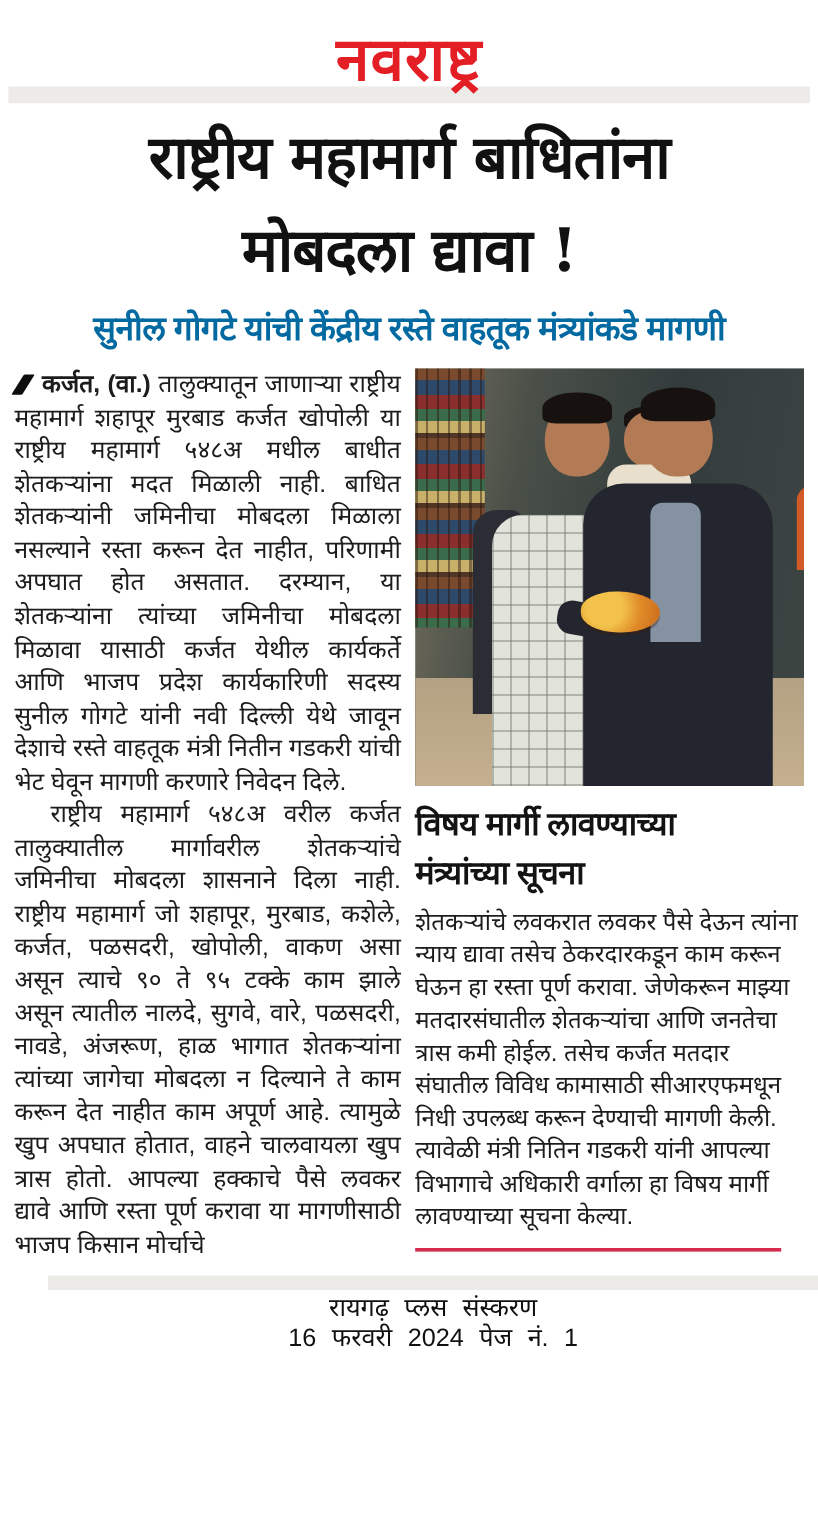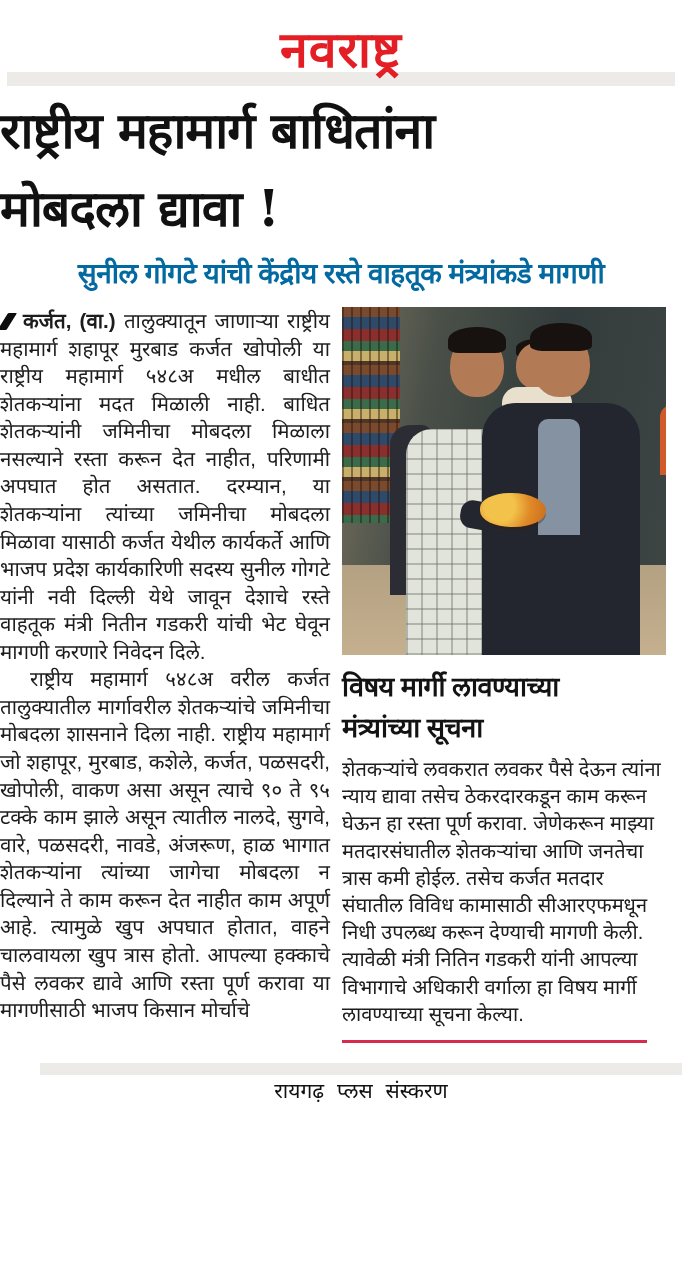--- a/index.html
+++ b/index.html
@@ -25,40 +25,41 @@
     color: var(--masthead_red, #e31e24);
     line-height: 1.2;
   }
   .scan-band {
     height: 14px;
     background: #ecebe8;
     width: 98%;
     margin: 0 auto;
   }
   .headline {
+    text-align: center;
     font-weight: 800;
     font-size: 50px;
     line-height: 1.55;
     color: #111;
     margin-top: 6px;
     font-family: "DejaVu Serif", serif;
     letter-spacing: -1px;
   }
   .subheadline {
     text-align: center;
     font-weight: 700;
     font-size: 28px;
     color: #0369a1;
     margin-top: 6px;
     letter-spacing: -0.5px;
   }
   .columns {
     display: flex;
     gap: 12px;
-    padding: 0 0;
+    padding: 0 12px;
     margin-top: 16px;
   }
   .col-left { width: 330px; }
   .col-right { width: 324px; }
   .body-text {
     font-size: 20.5px;
     line-height: 1.345;
     text-align: justify;
     color: #1c1c1c;
   }
@@ -239,13 +240,14 @@
 
     <hr class="red-rule">
 
   </div>
 
 </div>
 
 <footer class="footer">
   <div class="footer-band"></div>
   <div class="footer-line first">रायगढ़  प्लस  संस्करण</div>
+  <div class="footer-line">16  फरवरी  2024  पेज  नं.  1</div>
 </footer>
 
 </body></html>

